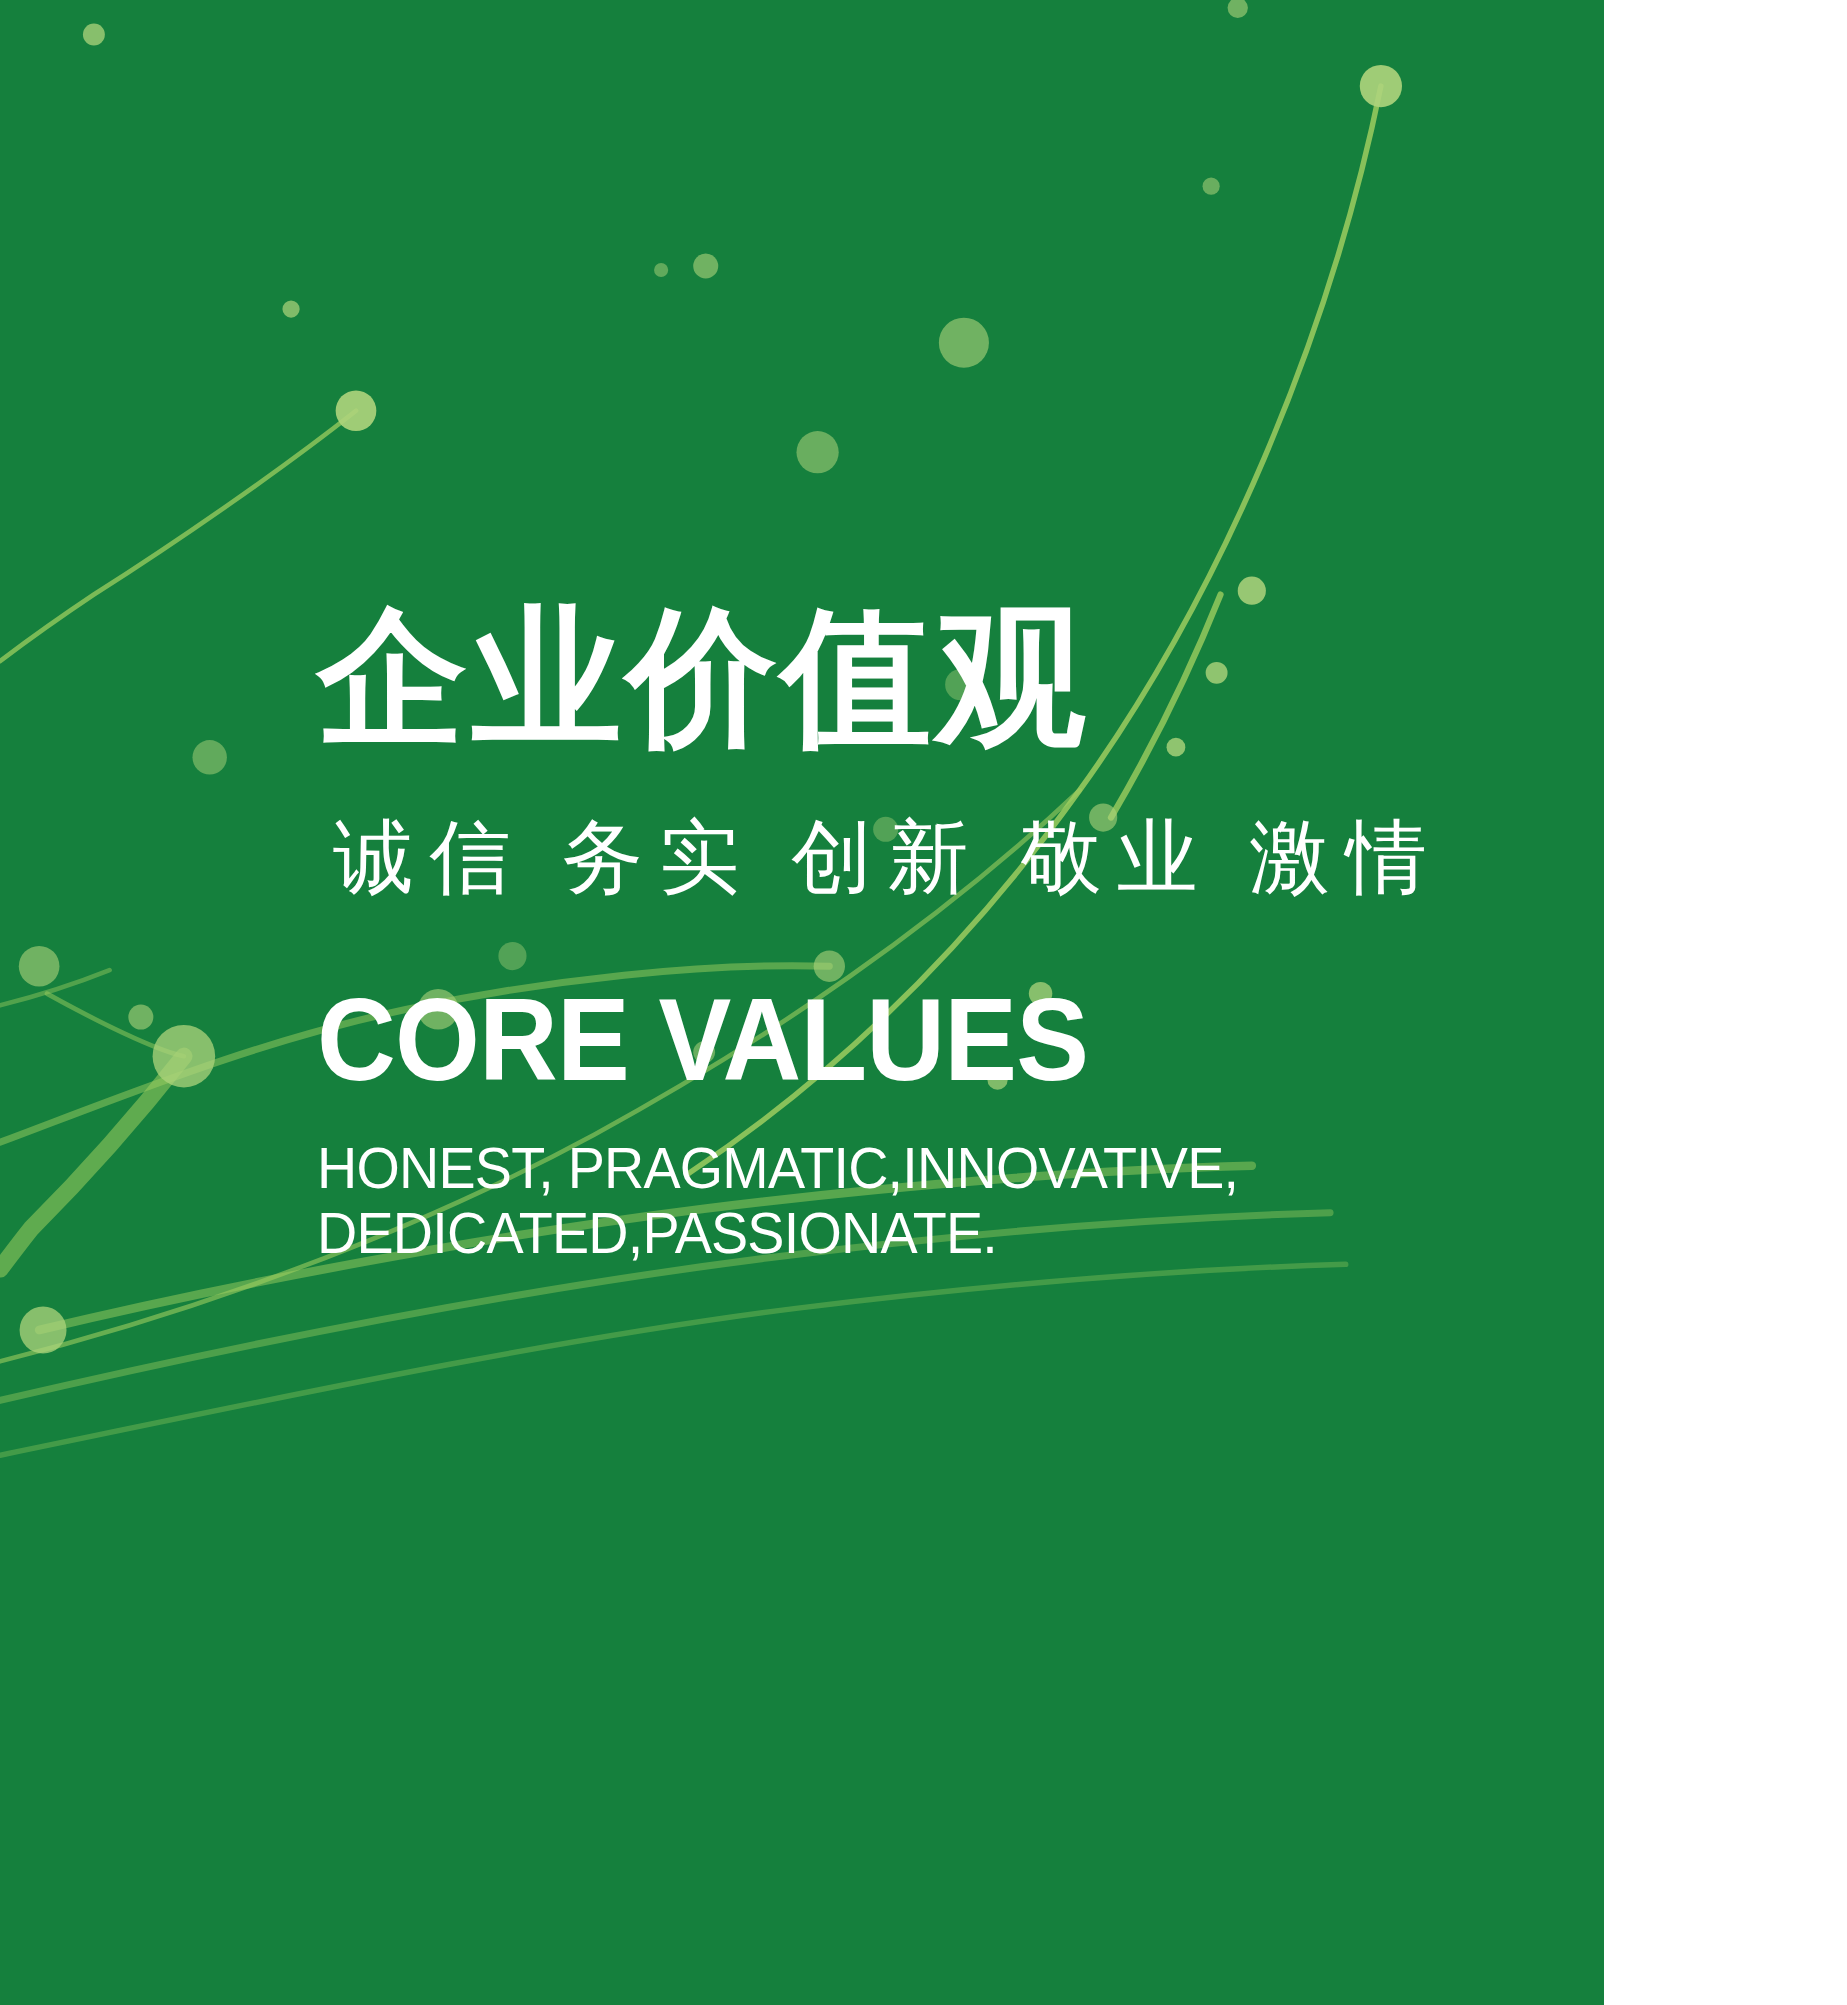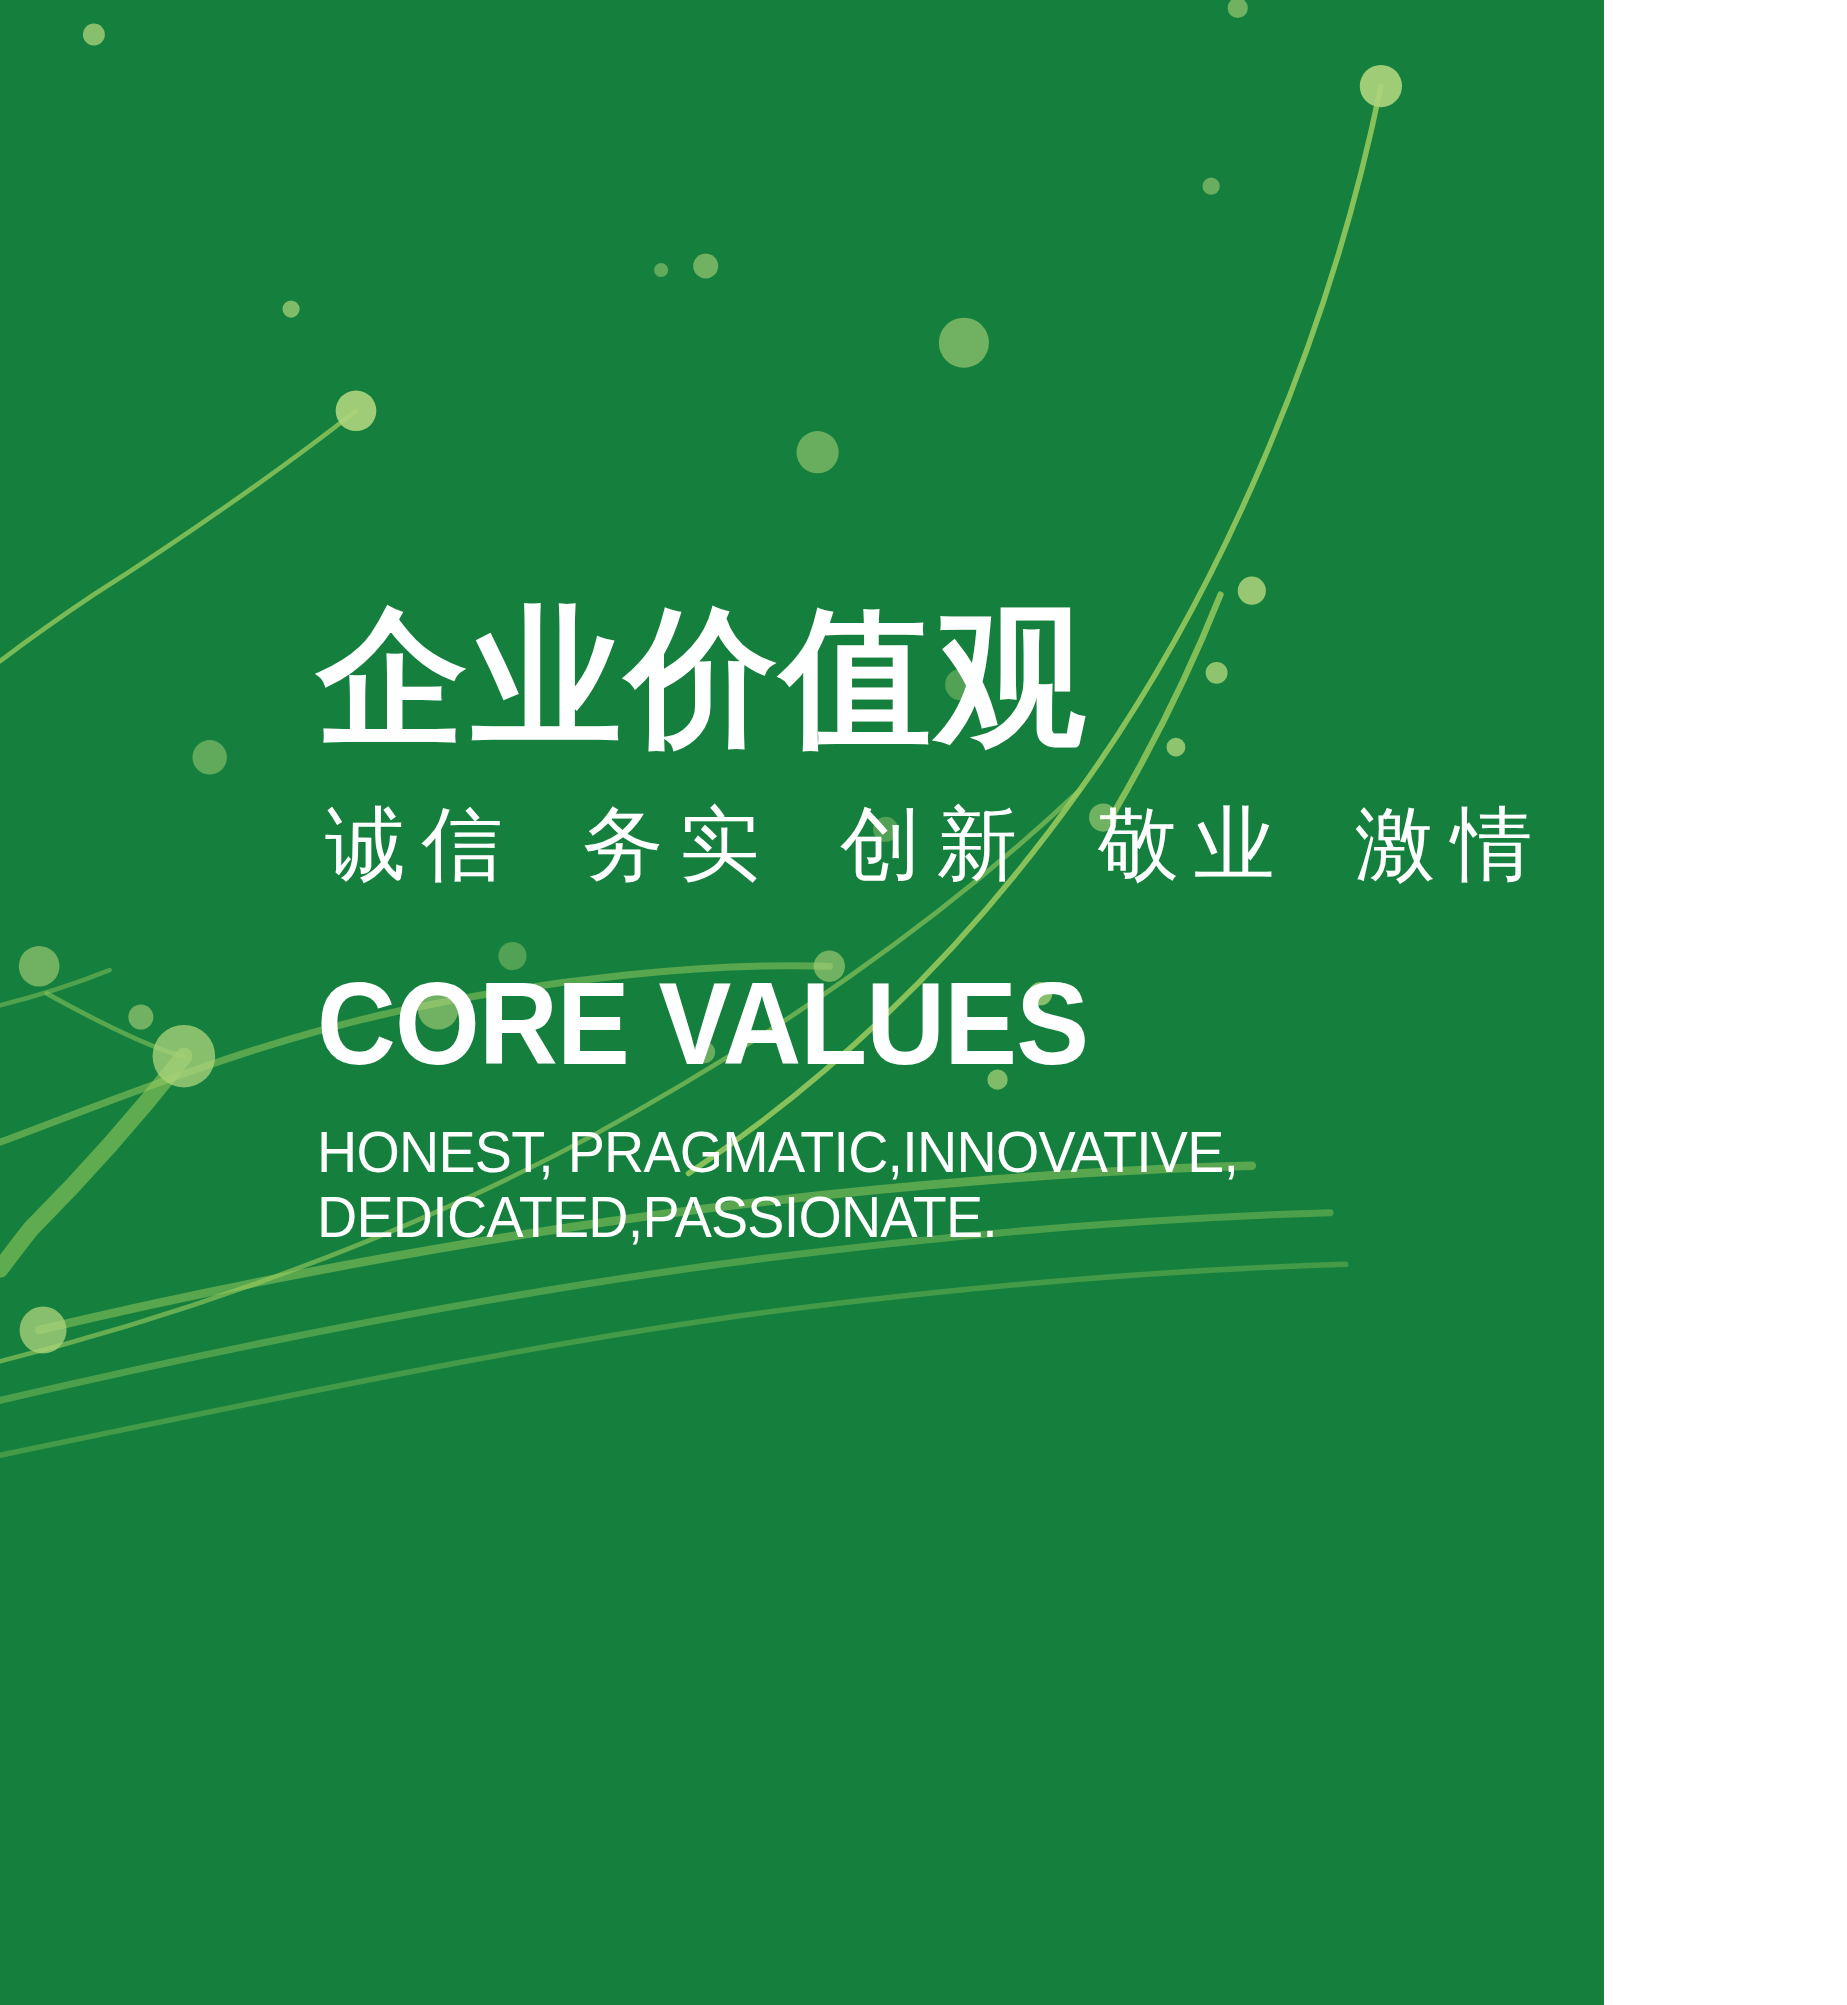--- a/index.html
+++ b/index.html
@@ -41,26 +41,26 @@
     font-family: "Liberation Sans", sans-serif;
     font-size: 150px;
     font-weight: 700;
     line-height: 1.0;
     letter-spacing: 4.7px;
     margin: 0;
     white-space: nowrap;
   }
 
   .cn-sub {
-    font-family: Liberation Mono, monospace;
+    font-family: Liberation Serif, serif;
     font-size: 81px;
     font-weight: 400;
     line-height: 1.0;
     letter-spacing: 15.6px;
-    margin: 8px;
+    margin: 16px;
     padding-top: 50px;
     white-space: nowrap;
   }
 
   .en-title {
     font-family: "Liberation Sans", sans-serif;
     font-size: 116px;
     font-weight: 700;
     line-height: 1.0;
     letter-spacing: -0.8px;

